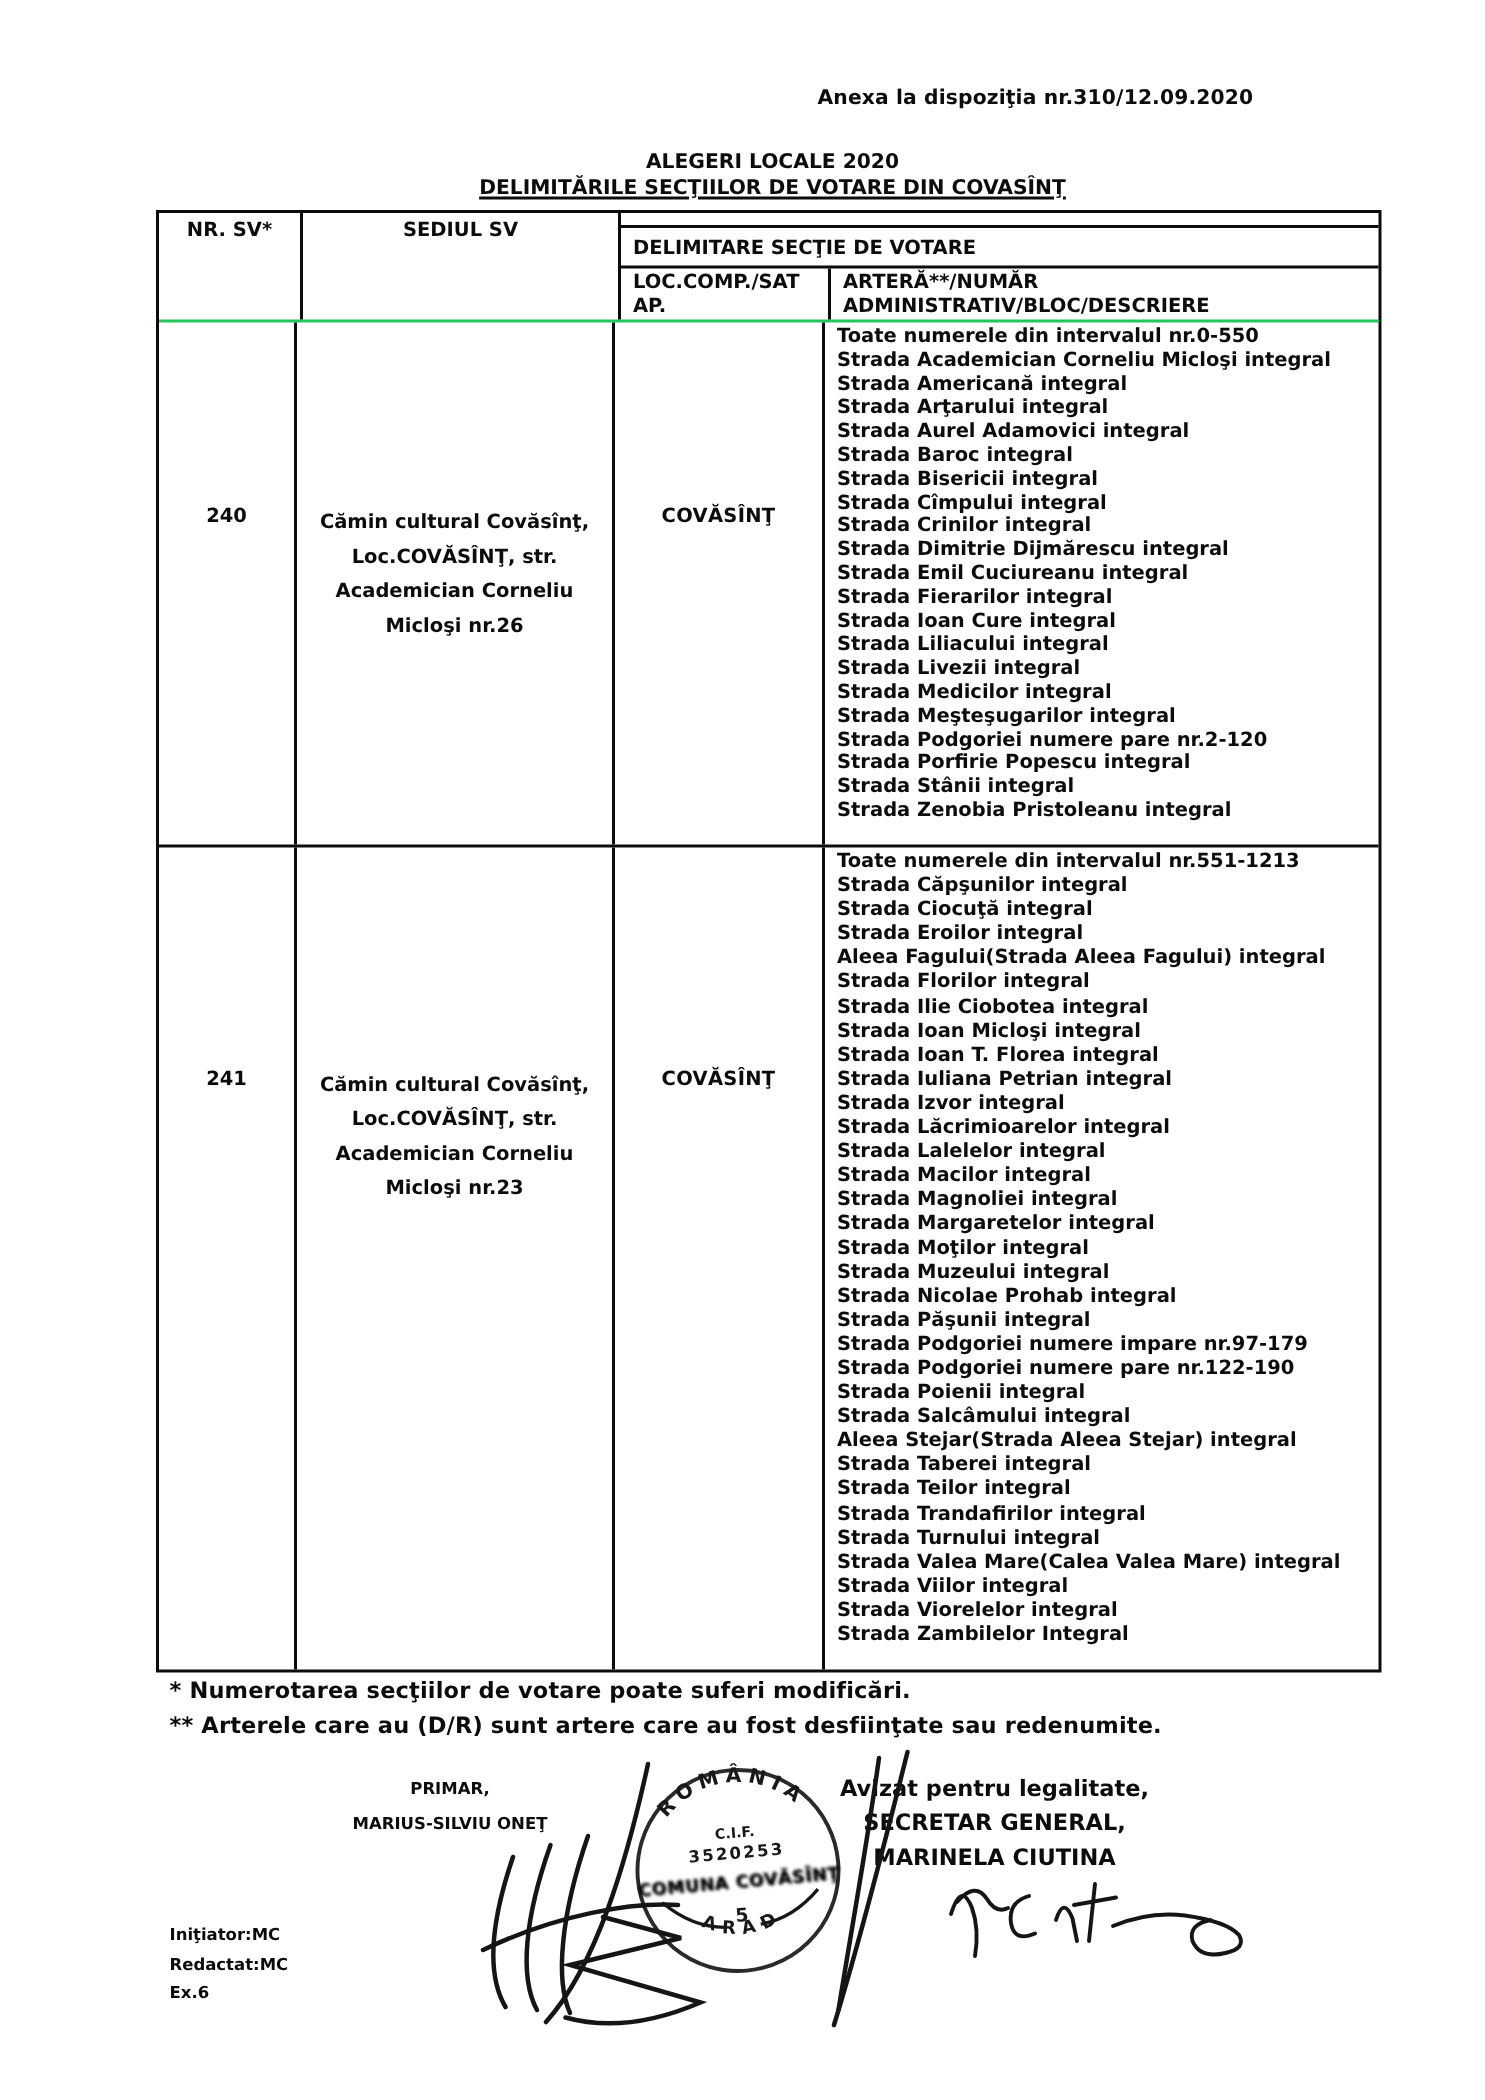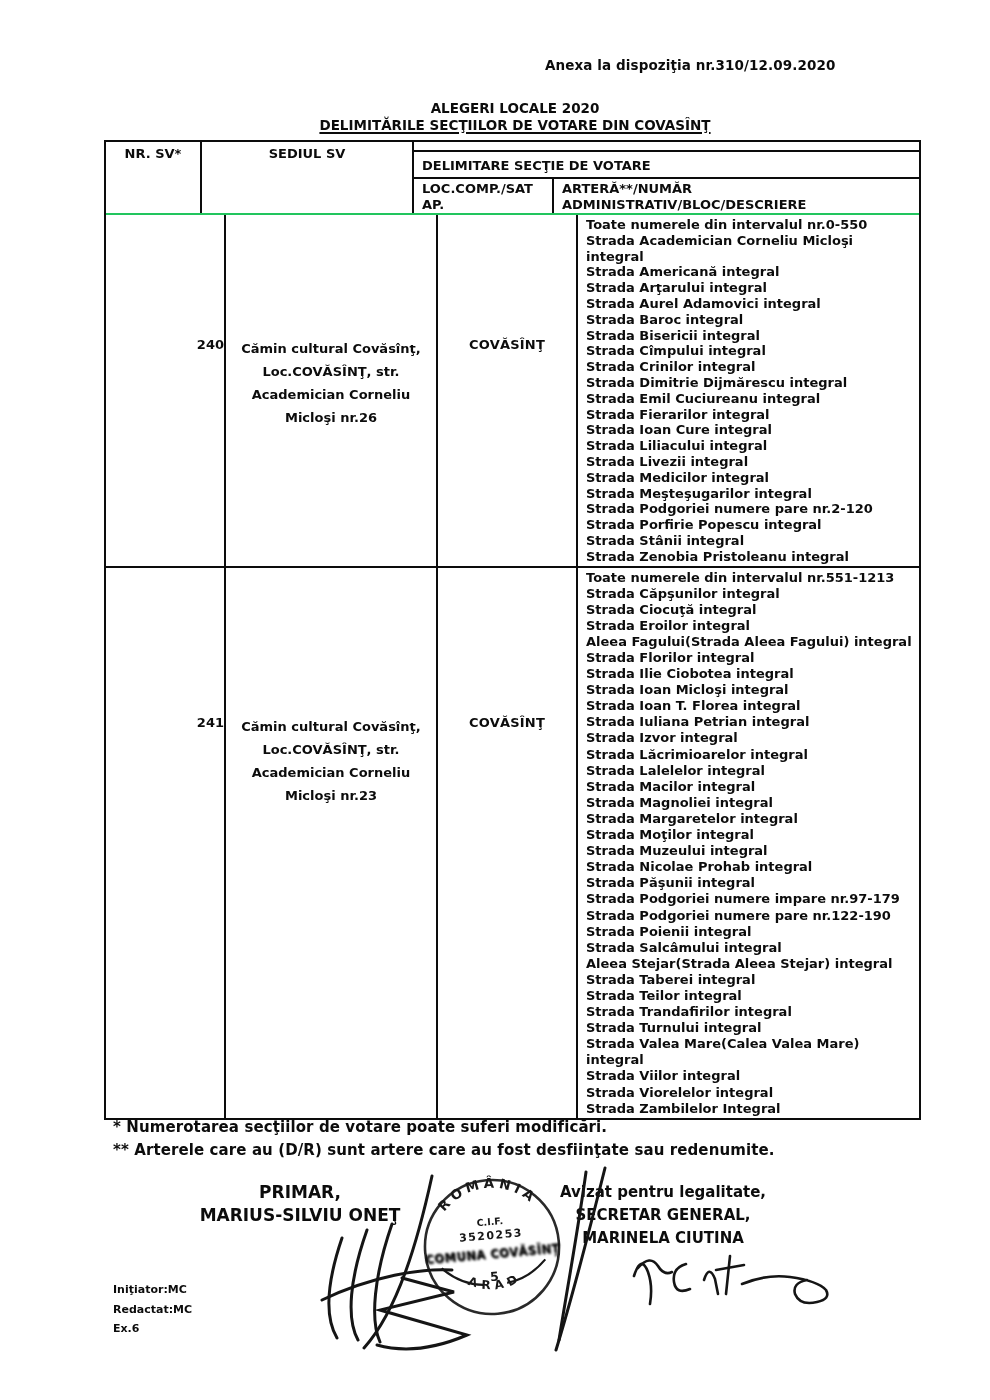--- a/index.html
+++ b/index.html
@@ -20,37 +20,37 @@
   .h-sed  { width:212px; border-right:2px solid #0c0c0c; text-align:center; padding-top:4px; }
   .h-right{ flex:1; display:flex; flex-direction:column; }
   .h-strip{ height:10px; border-bottom:2px solid #0c0c0c; }
   .h-delim{ height:27px; border-bottom:2px solid #0c0c0c; padding:6px 0 0 8px; }
   .h-sub  { display:flex; height:34px; }
   .h-loc  { width:140px; border-right:2px solid #0c0c0c; padding:2px 4px 0 8px; white-space:pre-line; line-height:15.5px; }
   .h-art  { flex:1; padding:2px 4px 0 8px; white-space:pre-line; line-height:15.5px; }
 
   .row { display:flex; }
   .row + .row { border-top:2px solid #0c0c0c; }
-  .c-nr  { width:120px;  border-right:2px solid #0c0c0c; text-align:right; }
+  .c-nr  { width:92px;  border-right:2px solid #0c0c0c; text-align:center; }
   .c-sed { width:212px; border-right:2px solid #0c0c0c; text-align:center; white-space:pre-line; line-height:23px; }
   .c-loc { width:140px; border-right:2px solid #0c0c0c; text-align:center; letter-spacing:.2px; }
   .c-art { flex:1; padding:2px 4px 1px 8px; }
   .row-240 .c-art > div { line-height:15.8px; }
   .row-241 .c-art > div { line-height:16.1px; }
   .row-240 .c-art { min-height:348px; }
   .row-241 .c-art { min-height:548px; }
   .row-240 .pad { padding-top:122px; }
   .row-241 .pad { padding-top:147px; }
 
   
   .footnotes { position:absolute; left:113px; top:1116px; font-size:15px; line-height:23px; letter-spacing:.1px; }
   .footer-left { position:absolute; left:113px; top:1280px; font-size:11px; line-height:19.5px; }
 
   
-  .sig-left  { position:absolute; left:175px; top:1181px; width:250px; text-align:center; font-size:17px; line-height:23px; }
+  .sig-left  { position:absolute; left:175px; top:1181px; width:250px; text-align:center; font-size:11px; line-height:23px; }
   .sig-right { position:absolute; left:518px; top:1181px; width:290px; text-align:center; font-size:15px; line-height:23px; }
 
   .stamp-wrap { position:absolute; left:410px; top:1165px; width:164px; height:164px; transform:rotate(-5deg); }
   .scrawl { position:absolute; pointer-events:none; }
 </style>
 </head>
 <body>
 
 <div class="page">
 

